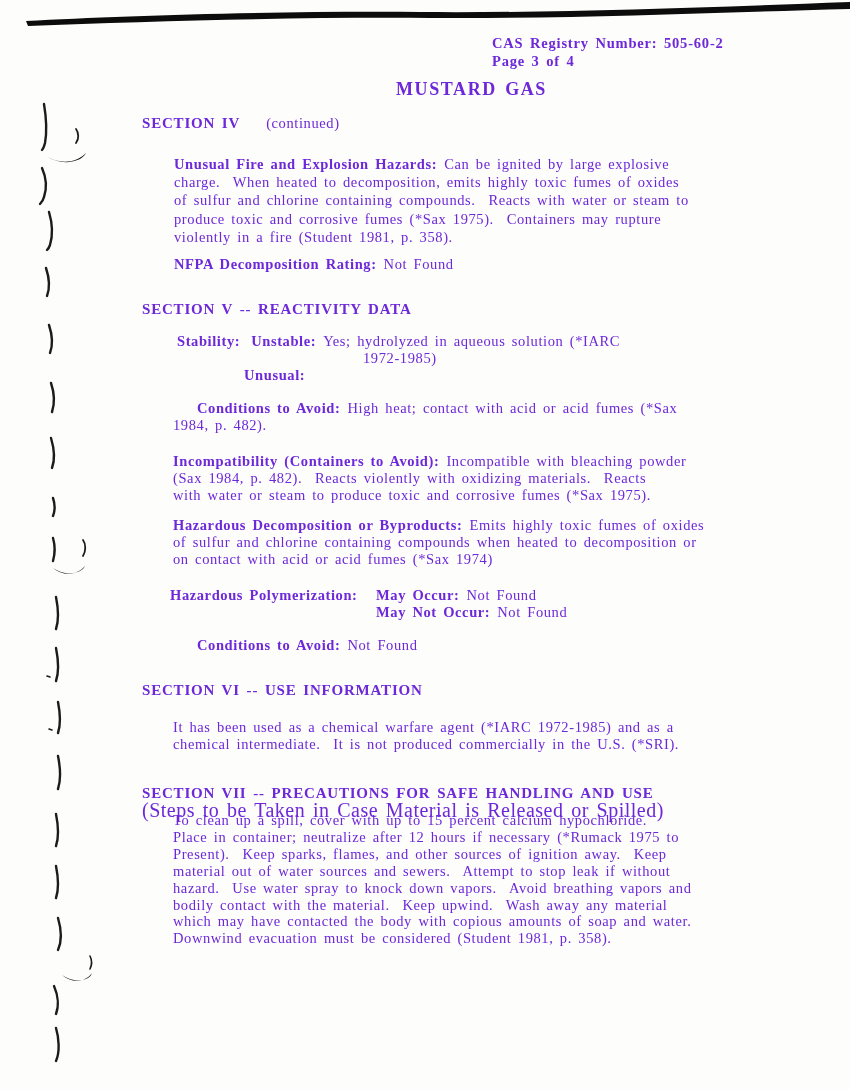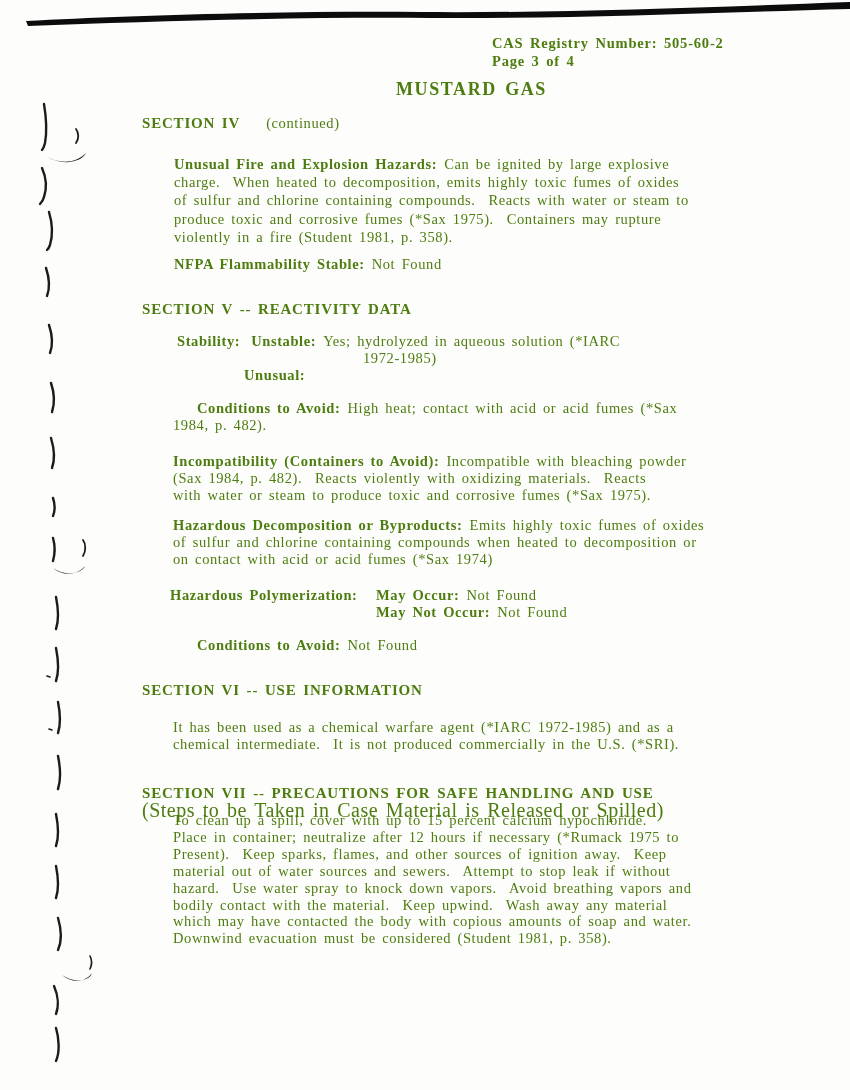--- a/index.html
+++ b/index.html
@@ -1,19 +1,19 @@
 <!DOCTYPE html>
 <html><head>
 <meta charset="utf-8">
 <style>
   html,body { margin:0; padding:0; background:#ffffff; }
   .page {
     position:relative; width:850px; height:1090px;
     background:#fdfdfb; overflow:hidden;
-    color:#4d7c0f;
+    color:#6d28d9;
     font-family:"Liberation Serif", serif;
     font-size:14.5px; line-height:17px;
     letter-spacing:0.6px; word-spacing:2.2px;
   }
   .abs { position:absolute; }
   .val { margin-left:7px; white-space:pre-wrap; }
   .pre { white-space:pre-wrap; }
   .sec-heading { font-weight:bold; font-size:15px; letter-spacing:0.8px; }
   .sec-sub { font-weight:normal; font-size:20px; letter-spacing:0.5px; }
   .cont-suffix { font-weight:normal; margin-left:26px; }
@@ -73,21 +73,21 @@
   <div class="abs title" style="left:396px; top:81px;">MUSTARD GAS</div>
 
   <div class="abs" style="left:142px; top:115px;"><span class="sec-heading">SECTION IV</span><span class="cont-suffix">(continued)</span></div>
 
   <p class="abs p-unusual" style="left:174px; top:155px; width:640px; margin:0;"><b>Unusual Fire and Explosion Hazards:</b><span class="val">Can be ignited by large explosive
 charge.  When heated to decomposition, emits highly toxic fumes of oxides
 of sulfur and chlorine containing compounds.  Reacts with water or steam to
 produce toxic and corrosive fumes (*Sax 1975).  Containers may rupture
 violently in a fire (Student 1981, p. 358).</span></p>
 
-  <p class="abs" style="left:174px; top:256px; width:640px; margin:0;"><b>NFPA Flammability Stable:</b><span class="val">Not Found</span></p>
+  <p class="abs" style="left:174px; top:256px; width:640px; margin:0;"><b>NFPA Decomposition Rating:</b><span class="val">Not Found</span></p>
 
   <div class="abs sec-heading" style="left:142px; top:301px;">SECTION V -- REACTIVITY DATA</div>
 
   <div class="abs" style="left:177px; top:333px; width:640px;">
     <div><b>Stability:</b><b style="margin-left:11px;">Unstable:</b><span class="val">Yes; hydrolyzed in aqueous solution (*IARC</span></div>
     <div class="stab-line2"><span>1972-1985)</span></div>
     <div class="stab-line3"><b>Unusual:</b></div>
   </div>
 
   <p class="abs indent24" style="left:173px; top:400px; width:640px; margin:0;"><b>Conditions to Avoid:</b><span class="val">High heat; contact with acid or acid fumes (*Sax

